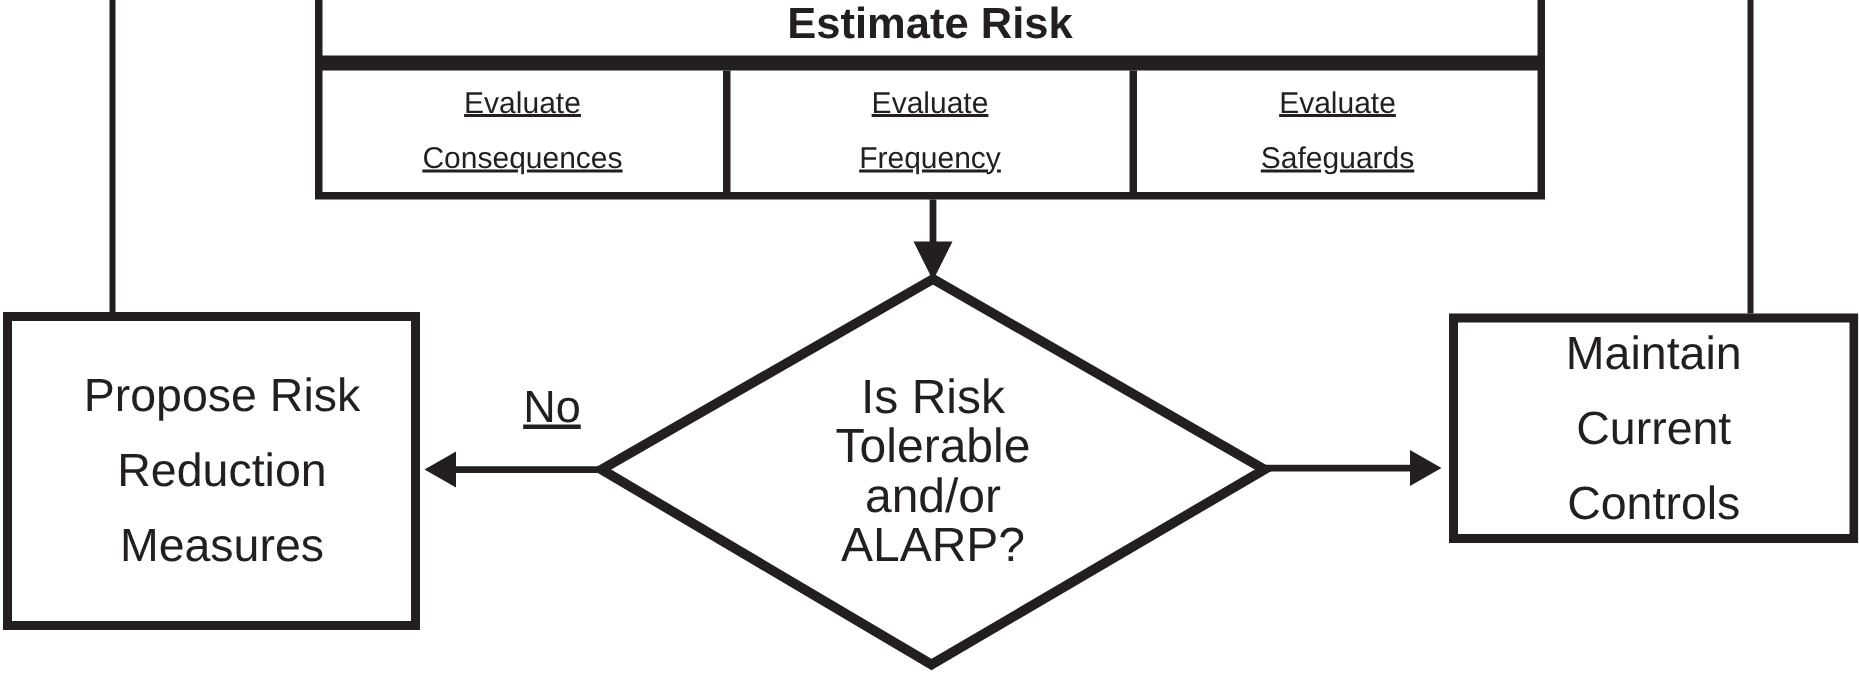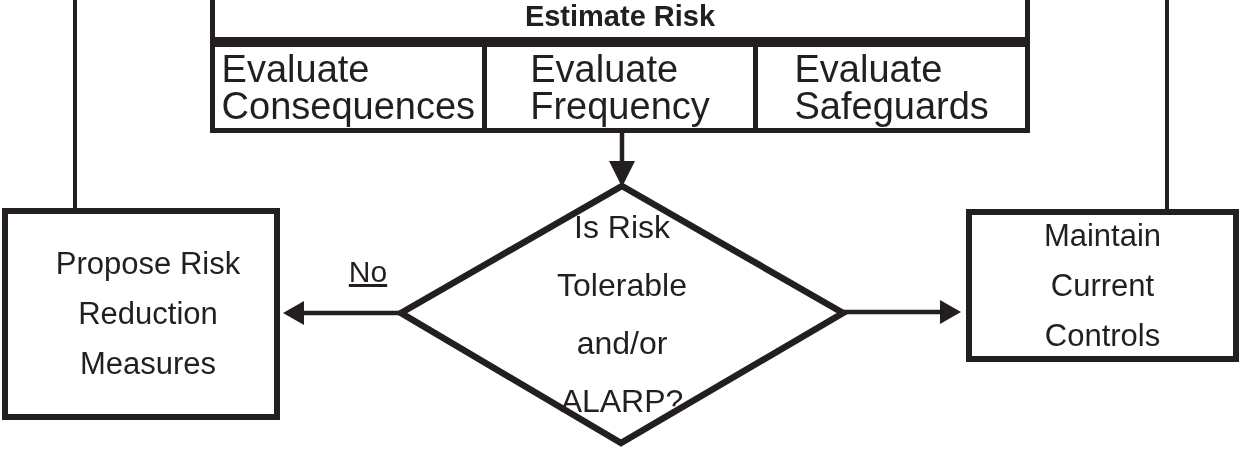--- a/index.html
+++ b/index.html
@@ -45,44 +45,45 @@
   .subrow {
     left: 210px; top: 42px;
     width: 820px; height: 91px;
     border: 5px solid var(--ink);
     display: flex;
     background: var(--background);
   }
   .subcell {
     flex: 1 1 0;
     display: flex; align-items: center; justify-content: center;
-    text-align: left;
-    font-size: 38px; line-height: 37px;
+    text-align: center;
+    font-size: 20px; line-height: 37px;
     white-space: pre-line;
+    text-decoration: underline;
   }
   .subcell + .subcell { border-left: 5px solid var(--ink); }
 
   .outcome-box {
     width: 278px; height: 212px;
     border: 6px solid var(--ink);
     display: flex; align-items: center; justify-content: center;
     text-align: center;
     font-size: 31px; line-height: 50px;
     white-space: pre-line;
     background: var(--background);
   }
   .box-left  { left: 2px;   top: 208px; padding-left: 14px; }
   .box-right { left: 966px; top: 209px; width: 273px; height: 153px; }
 
   .decision-text {
     left: 452px; top: 214px;
     width: 340px; height: 200px;
     display: flex; align-items: center; justify-content: center;
     text-align: center;
-    font-size: 32px; line-height: 58px;
+    font-size: 32px; line-height: 33px;
     white-space: pre-line;
     z-index: 3;
   }
 
   .branch-label {
     position: absolute; z-index: 2;
     width: 90px;
     text-align: center;
     font-size: 30px; line-height: 36px;
   }

